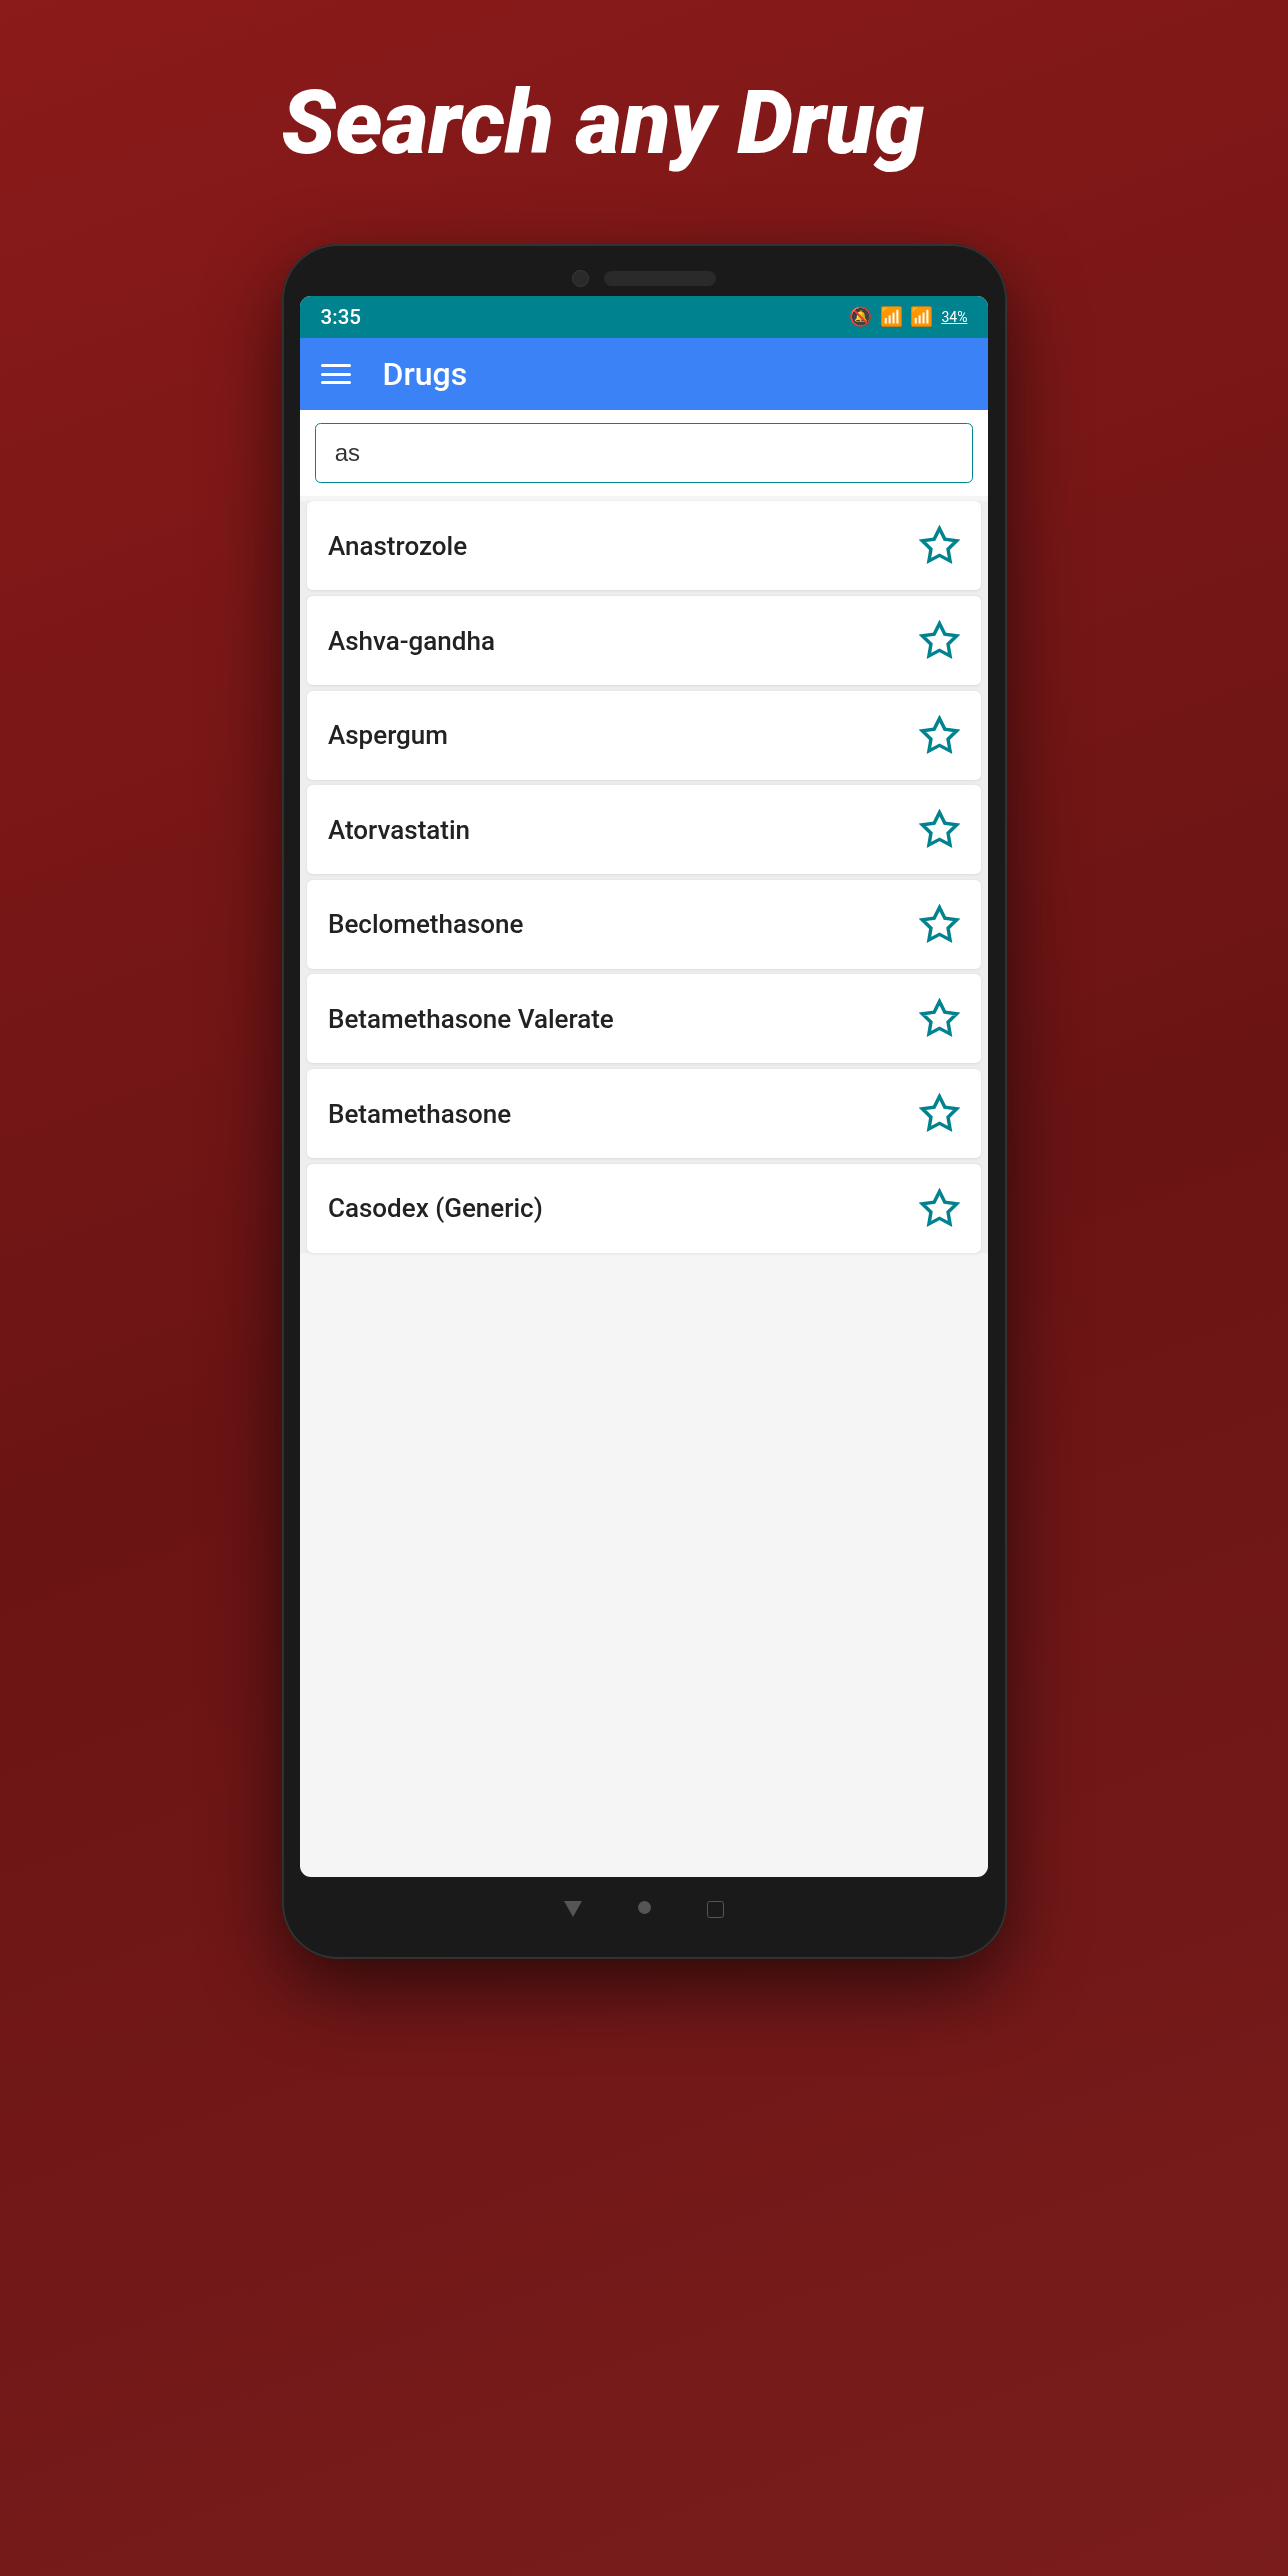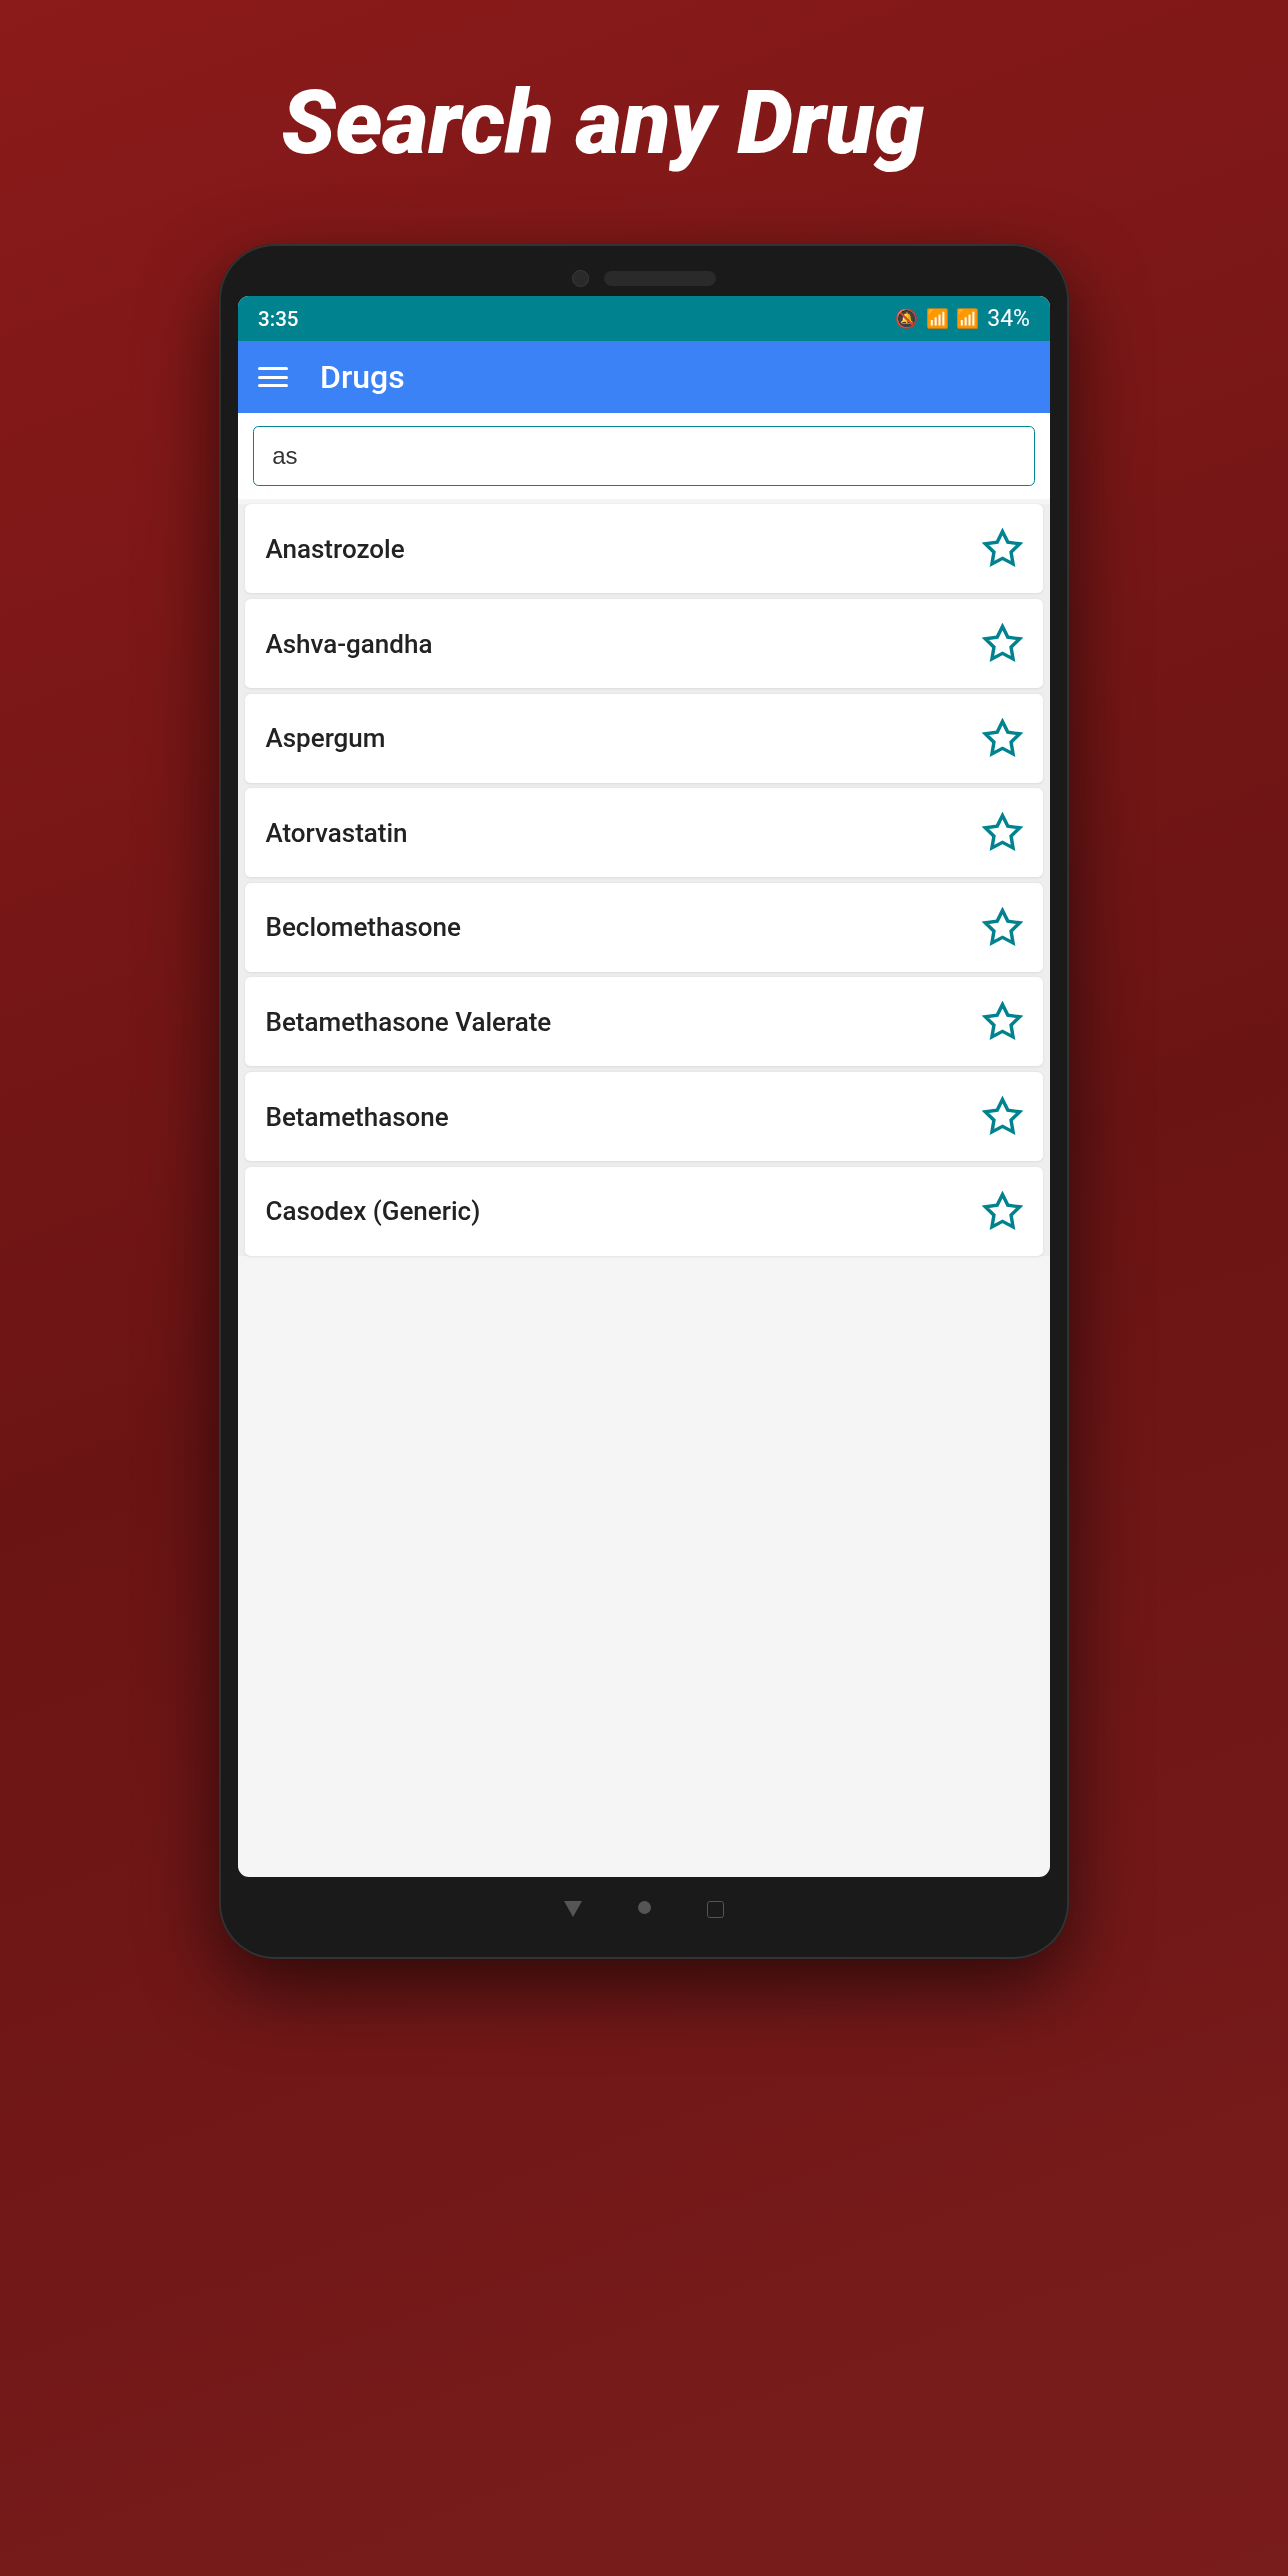--- a/index.html
+++ b/index.html
@@ -22,21 +22,21 @@
       text-align: left;
       width: 725px;
       margin-top: 74px;
       margin-bottom: 72px;
       line-height: 1.1;
       font-style: italic;
     }
 
     
     .phone-shell {
-      width: 850px;
+      width: 725px;
       background: #1a1a1a;
       border-radius: 56px;
       padding: 26px 18.6px 26px 18.6px;
       box-shadow: 0 28px 74px rgba(0,0,0,0.6), inset 0 0 0 1.9px #333;
       position: relative;
     }
 
     .phone-top-bar {
       display: flex;
       justify-content: center;
@@ -83,21 +83,22 @@
     }
 
     .status-icons {
       display: flex;
       align-items: center;
       gap: 7.4px;
       font-size: 18.6px;
     }
 
     .battery-text {
-      font-size: 23px;
+      font-size: 14px;
+      text-decoration: underline;
     }
 
     
     .app-bar {
       background: #3b82f6;
       display: flex;
       align-items: center;
       padding: 16.7px 20.5px;
       gap: 32px;
     }

